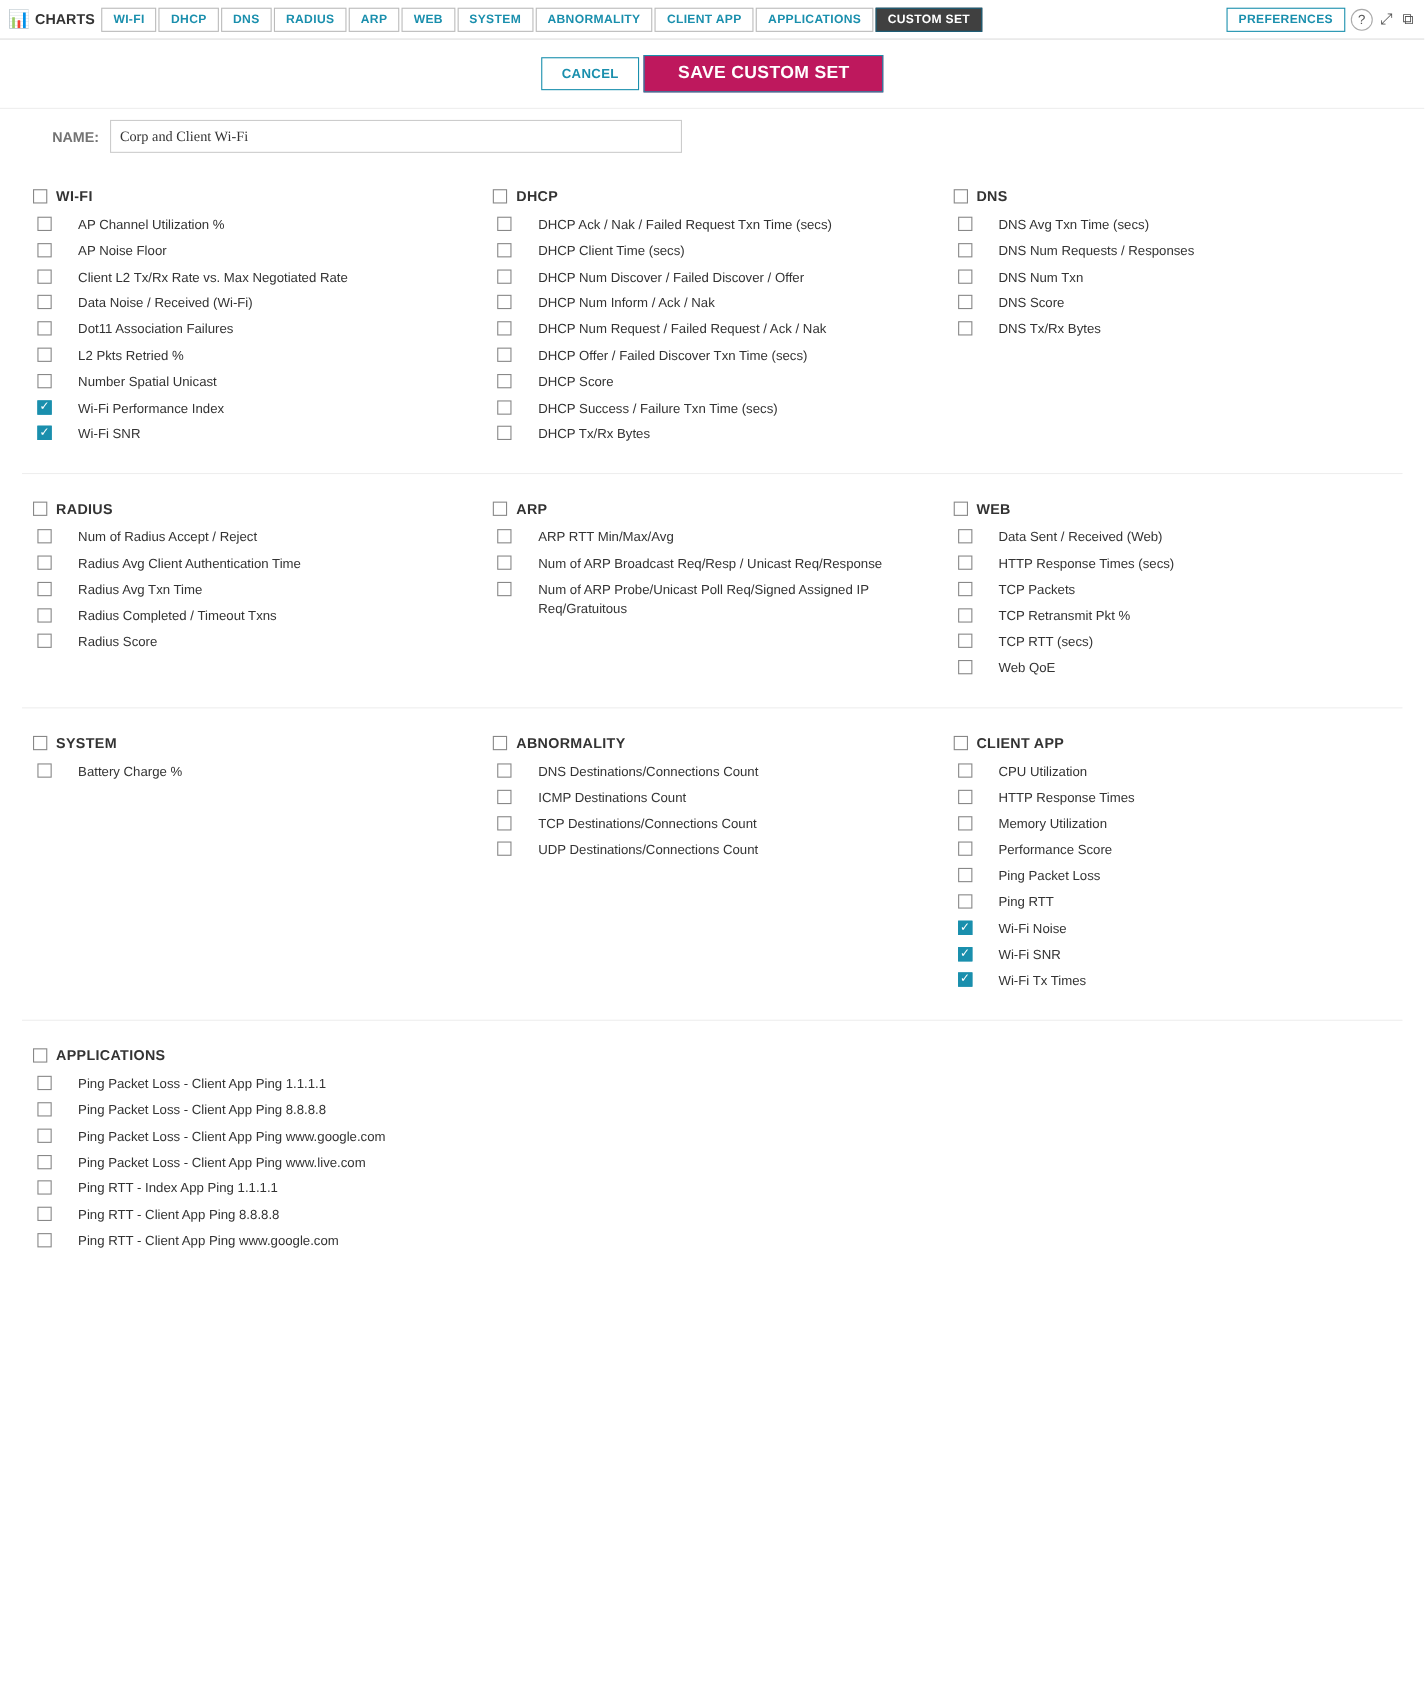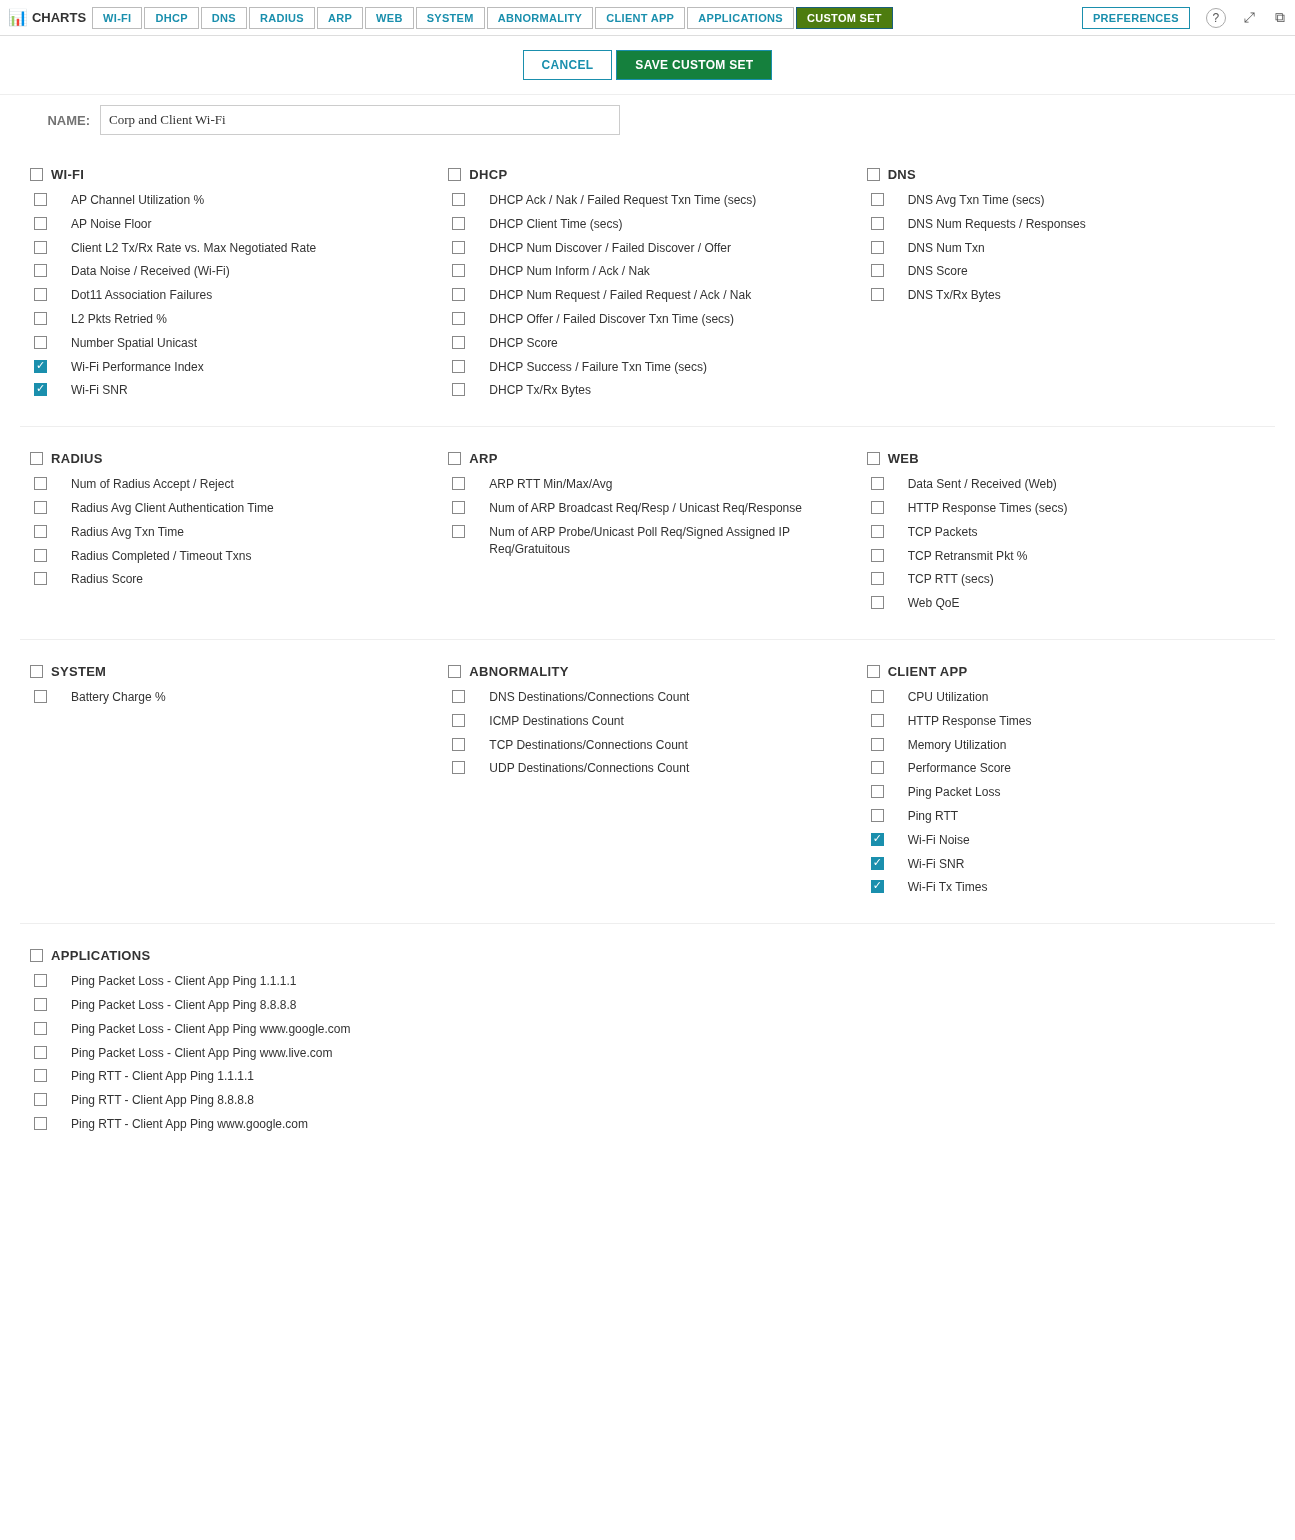--- a/index.html
+++ b/index.html
@@ -35,28 +35,28 @@
       padding: 4px 10px;
       font-size: 11px;
       font-weight: bold;
       border: 1px solid #bbb;
       cursor: pointer;
       color: #1a8fad;
       background: #fff;
       letter-spacing: 0.3px;
     }
     .nav-tab.active {
-      background: #4d7c0f;
+      background: #404040;
       color: #fff;
       border-color: #1a5f7a;
     }
     .nav-right {
       display: flex;
       align-items: center;
-      gap: 16px;
+      gap: 5px;
     }
     .nav-help {
       width: 20px; height: 20px;
       border-radius: 50%;
       border: 1px solid #aaa;
       display: flex; align-items: center; justify-content: center;
       font-size: 12px; color: #555; cursor: pointer;
     }
     .nav-icon-btn {
       font-size: 14px; color: #555; cursor: pointer; background: none; border: none; padding: 2px;
@@ -75,25 +75,25 @@
       padding: 7px 18px;
       font-size: 12px;
       font-weight: bold;
       border: 1px solid #1a8fad;
       color: #1a8fad;
       background: #fff;
       cursor: pointer;
       letter-spacing: 0.3px;
     }
     .btn-save {
-      padding: 7px 18px;
-      font-size: 12px;
+      padding: 7px 30px;
+      font-size: 16px;
       font-weight: bold;
       border: 1px solid #1a8fad;
-      background: #15803d;
+      background: #be185d;
       color: #fff;
       cursor: pointer;
       letter-spacing: 0.3px;
     }
 
     
     .name-row {
       display: flex;
       align-items: center;
       padding: 10px 40px 16px 40px;
@@ -528,21 +528,21 @@
       <div class="checkbox-item">
         <span class="item-checkbox"></span>
         <span class="item-label">Ping Packet Loss - Client App Ping www.google.com</span>
       </div>
       <div class="checkbox-item">
         <span class="item-checkbox"></span>
         <span class="item-label">Ping Packet Loss - Client App Ping www.live.com</span>
       </div>
       <div class="checkbox-item">
         <span class="item-checkbox"></span>
-        <span class="item-label">Ping RTT - Client App Ping 1.1.1.1</span>
+        <span class="item-label">Ping RTT - Index App Ping 1.1.1.1</span>
       </div>
       <div class="checkbox-item">
         <span class="item-checkbox"></span>
         <span class="item-label">Ping RTT - Client App Ping 8.8.8.8</span>
       </div>
       <div class="checkbox-item">
         <span class="item-checkbox"></span>
         <span class="item-label">Ping RTT - Client App Ping www.google.com</span>
       </div>
     </div>

